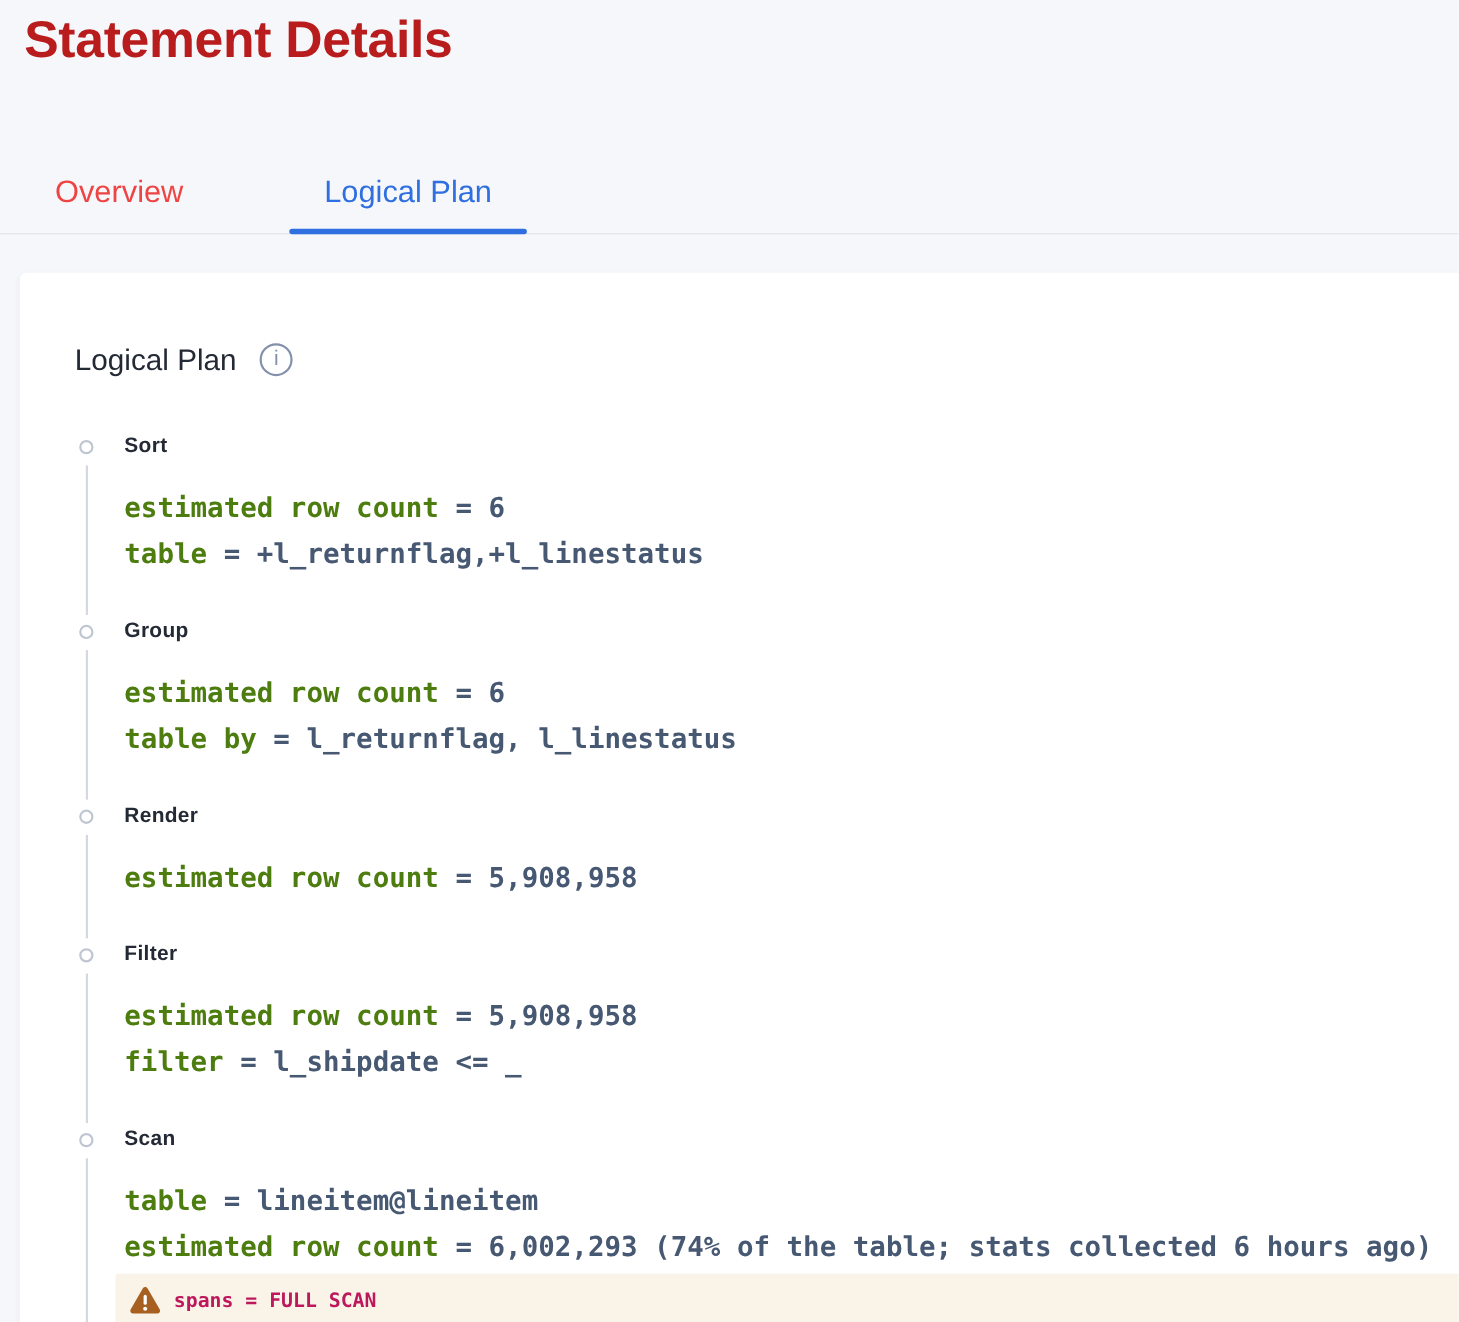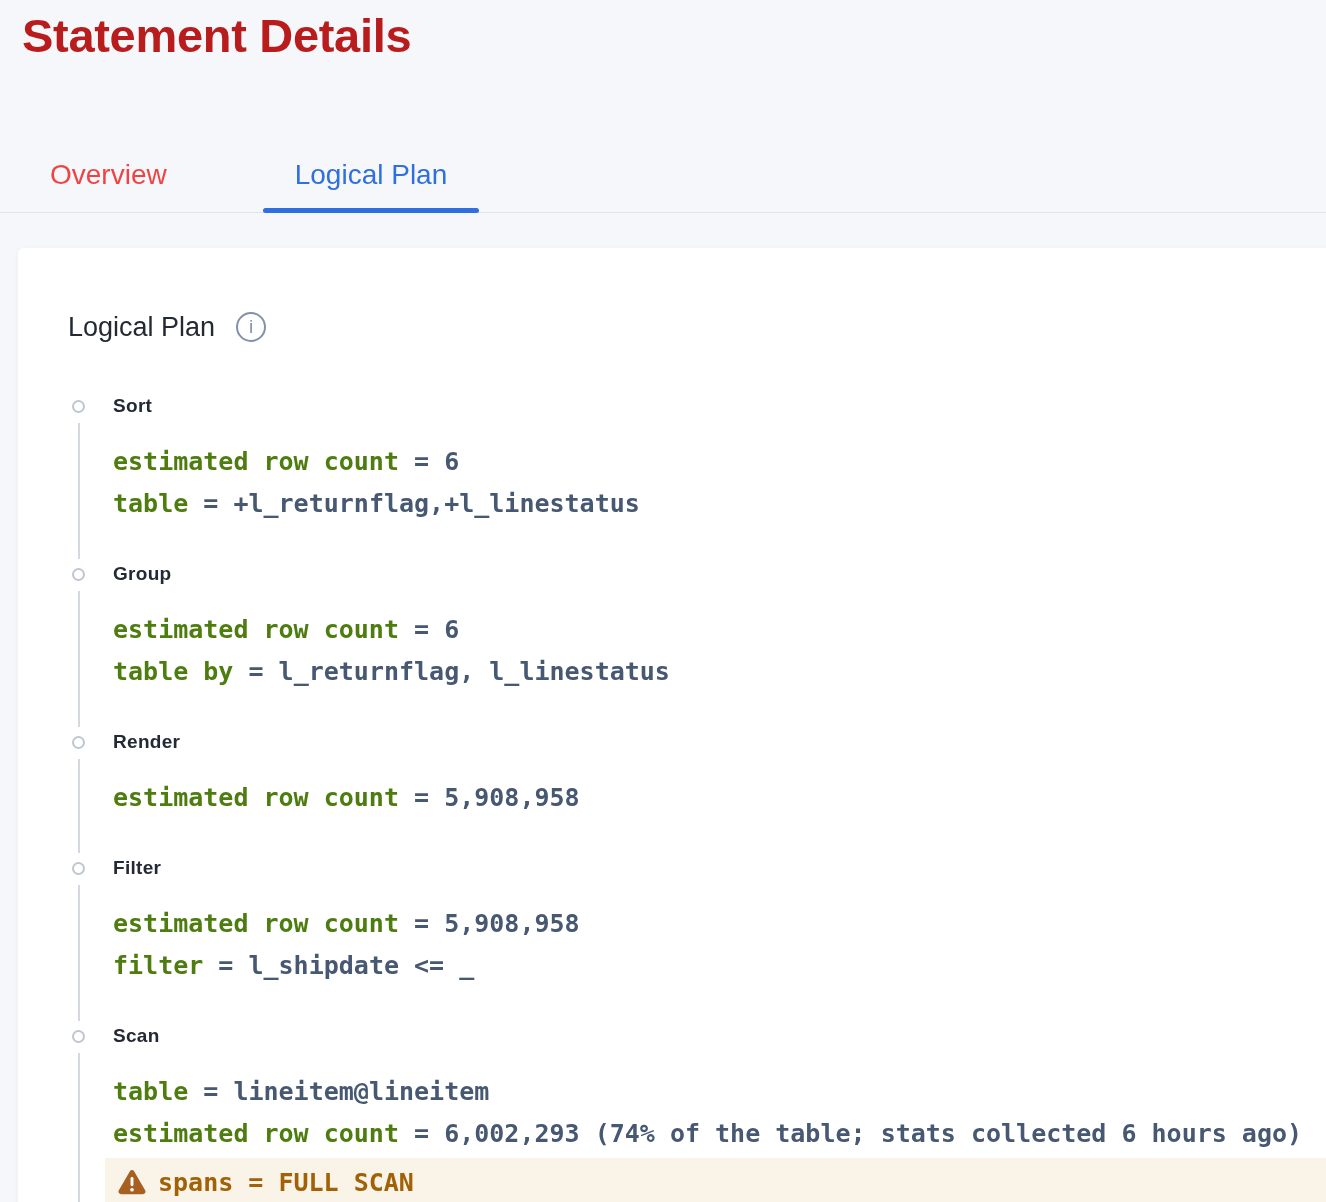--- a/index.html
+++ b/index.html
@@ -81,21 +81,21 @@
     color:#475872; white-space:nowrap;
   }
   .attr .key { color:#4d7c0f; }
   .attr-warning {
     display:flex; align-items:center;
     margin-left:-8px; margin-top:3px; padding-left:12px;
     height:48px; background:#faf3e8; border-radius:2px;
   }
   .attr-warning .warn-text {
     font-family:"DejaVu Sans Mono", monospace;
-    font-size:25px; font-weight:700; color:#a16207; white-space:nowrap;
+    font-size:18px; font-weight:700; color:#be185d; white-space:nowrap;
   }
   .warning-icon { width:30px; height:27px; margin-right:11px; flex:none; }
 </style>
 </head>
 <body>
 
 <h1 class="page-title">Statement Details</h1>
 
 <div class="tabbar">
   <div class="tab">Overview</div>

